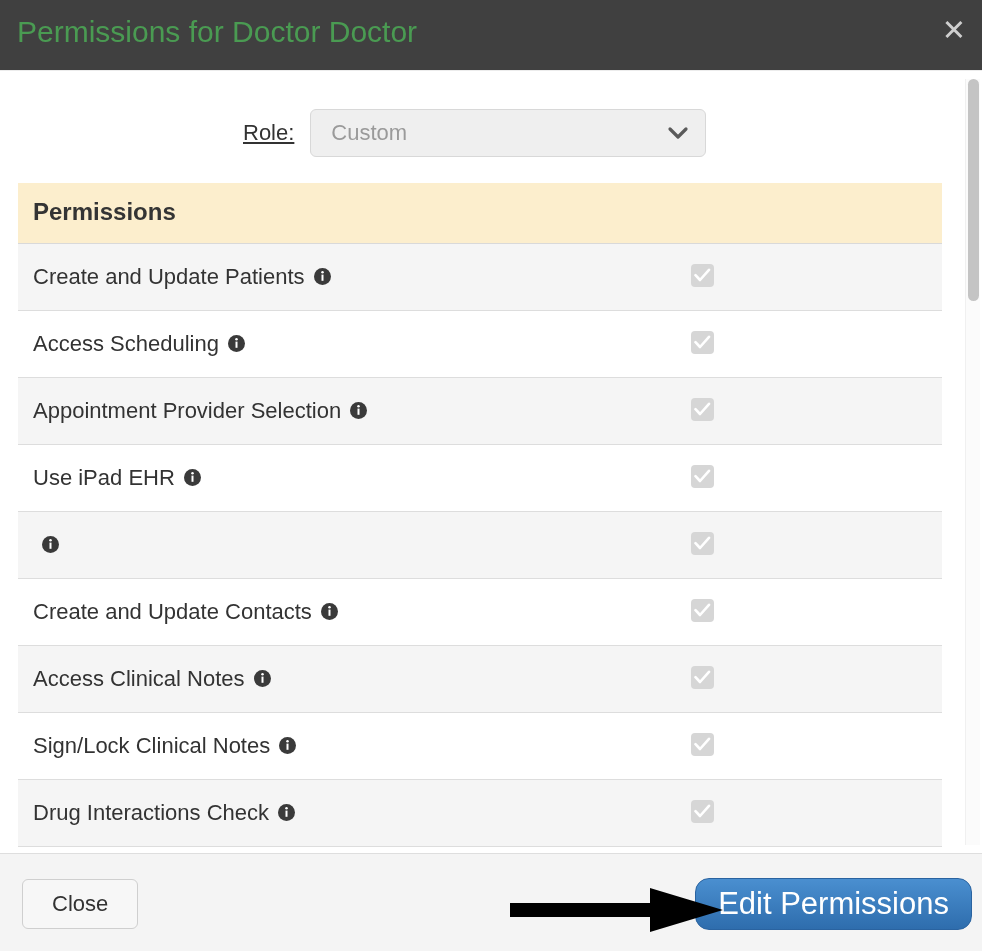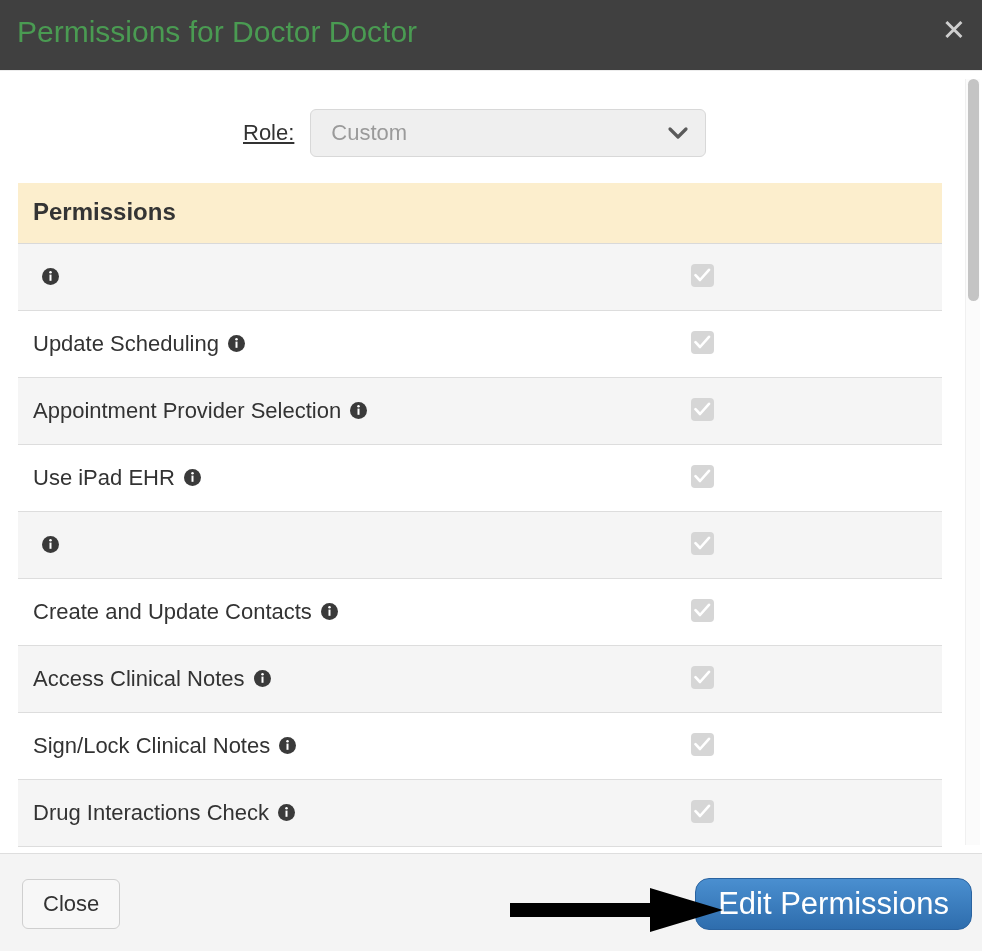--- a/index.html
+++ b/index.html
@@ -208,21 +208,21 @@
     height: 98px;
     background: #f4f4f4;
     border-top: 1px solid #dedede;
     box-sizing: border-box;
   }
   .btn-close {
     position: absolute;
     left: 22px;
     top: 25px;
     height: 50px;
-    padding: 0 20px;
+    padding: 0 29px;
     font-size: 22px;
     color: #333333;
     background: #f7f7f7;
     border: 1px solid #cfcfcf;
     border-radius: 6px;
     cursor: pointer;
     font-family: "Liberation Sans", sans-serif;
   }
   .btn-edit {
     position: absolute;
@@ -277,31 +277,31 @@
       </div>
 
       <table class="perm-table">
         <thead>
           <tr>
             <th class="perm-head" colspan="2">Permissions</th>
           </tr>
         </thead>
         <tbody>
             <tr class="perm-row">
-              <td class="perm-label-cell"><span class="info-icon"><svg width="17" height="17" viewBox="0 0 17 17">
-                    <circle cx="8.5" cy="8.5" r="8.5" fill="#3a3a3a"></circle>
-                    <rect x="7.5" y="6.6" width="2" height="6.2" fill="#ffffff"></rect>
-                    <circle cx="8.5" cy="4.3" r="1.25" fill="#ffffff"></circle>
-                  </svg></span></td>
-              <td class="perm-check-cell"><span class="perm-checkbox"><svg width="17" height="15" viewBox="0 0 17 15">
-                    <path d="M1.5 7.2 L6 12 L15 1.8" fill="none" stroke="#ffffff" stroke-width="2.6" stroke-linecap="round" stroke-linejoin="round"></path>
-                  </svg></span></td>
-            </tr>
-            <tr class="perm-row">
-              <td class="perm-label-cell"><span class="perm-label">Update Scheduling</span><span class="info-icon"><svg width="17" height="17" viewBox="0 0 17 17">
+              <td class="perm-label-cell"><span class="perm-label">Create and Update Patients</span><span class="info-icon"><svg width="17" height="17" viewBox="0 0 17 17">
+                    <circle cx="8.5" cy="8.5" r="8.5" fill="#3a3a3a"></circle>
+                    <rect x="7.5" y="6.6" width="2" height="6.2" fill="#ffffff"></rect>
+                    <circle cx="8.5" cy="4.3" r="1.25" fill="#ffffff"></circle>
+                  </svg></span></td>
+              <td class="perm-check-cell"><span class="perm-checkbox"><svg width="17" height="15" viewBox="0 0 17 15">
+                    <path d="M1.5 7.2 L6 12 L15 1.8" fill="none" stroke="#ffffff" stroke-width="2.6" stroke-linecap="round" stroke-linejoin="round"></path>
+                  </svg></span></td>
+            </tr>
+            <tr class="perm-row">
+              <td class="perm-label-cell"><span class="perm-label">Access Scheduling</span><span class="info-icon"><svg width="17" height="17" viewBox="0 0 17 17">
                     <circle cx="8.5" cy="8.5" r="8.5" fill="#3a3a3a"></circle>
                     <rect x="7.5" y="6.6" width="2" height="6.2" fill="#ffffff"></rect>
                     <circle cx="8.5" cy="4.3" r="1.25" fill="#ffffff"></circle>
                   </svg></span></td>
               <td class="perm-check-cell"><span class="perm-checkbox"><svg width="17" height="15" viewBox="0 0 17 15">
                     <path d="M1.5 7.2 L6 12 L15 1.8" fill="none" stroke="#ffffff" stroke-width="2.6" stroke-linecap="round" stroke-linejoin="round"></path>
                   </svg></span></td>
             </tr>
             <tr class="perm-row">
               <td class="perm-label-cell"><span class="perm-label">Appointment Provider Selection</span><span class="info-icon"><svg width="17" height="17" viewBox="0 0 17 17">

